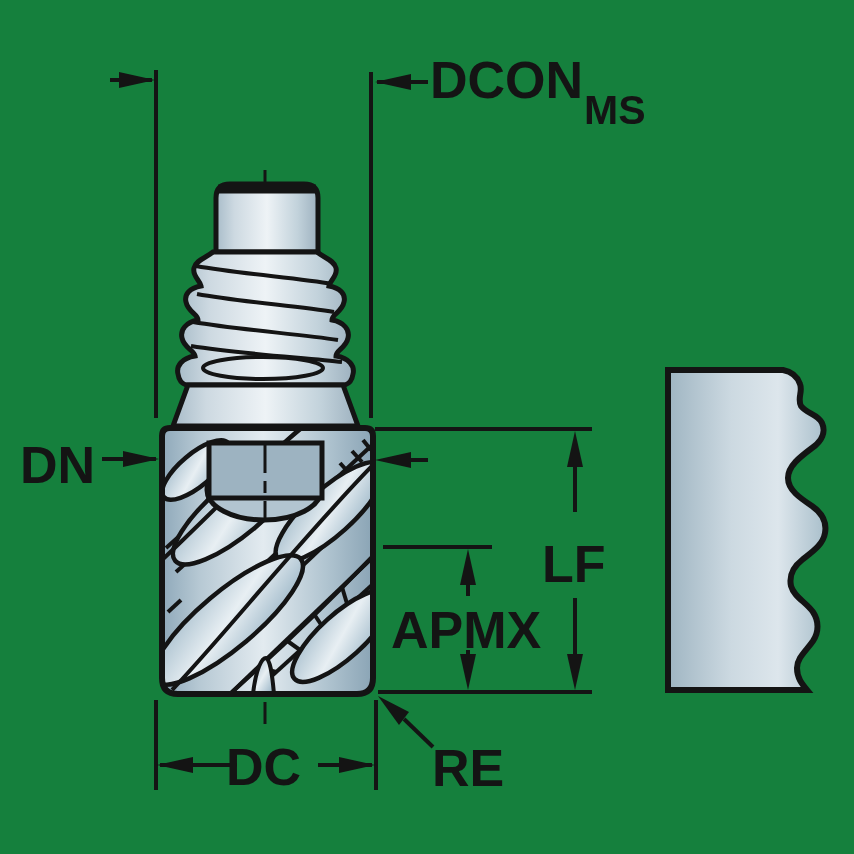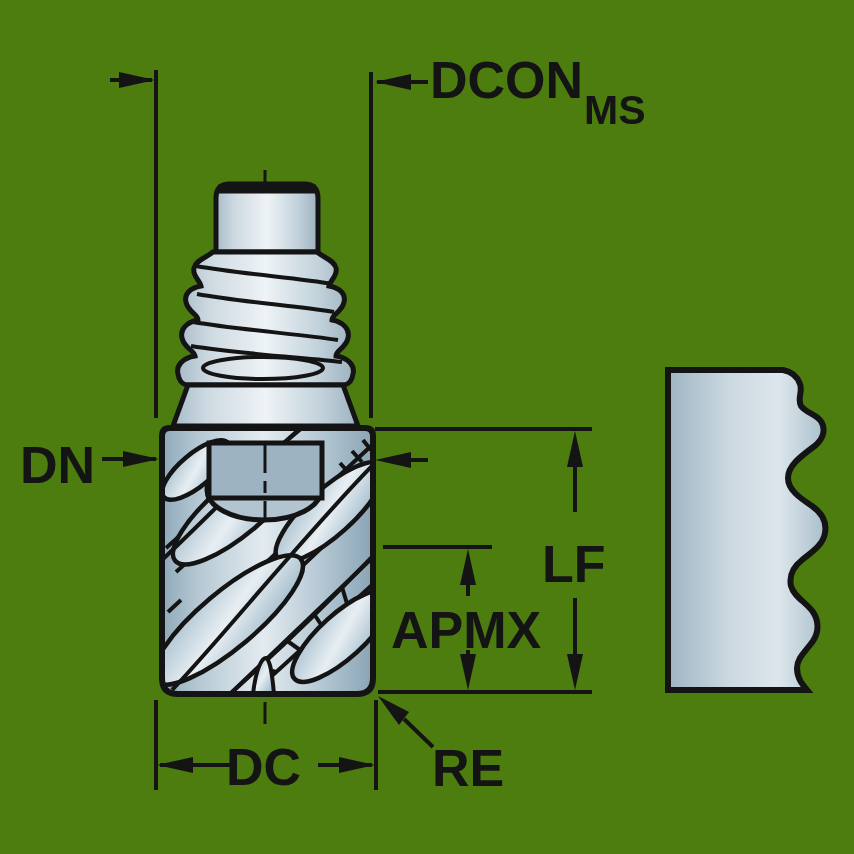--- a/index.html
+++ b/index.html
@@ -1,19 +1,19 @@
 <!DOCTYPE html>
 <html><head>
 <meta charset="utf-8">
 <style>
   html,body{margin:0;padding:0;background:#ffffff;}
   .canvas{
     position:relative;
     width:854px;height:854px;
-    background:#4d7c0f;
+    background:#15803d;
     overflow:hidden;
     font-family:"Liberation Sans","DejaVu Sans",sans-serif;
   }
   svg{display:block;}
   .lbl{
     font-family:"Liberation Sans","DejaVu Sans",sans-serif;
     font-weight:bold;
     fill:#141414;
   }
   .lbl-lg{font-size:52px;}

